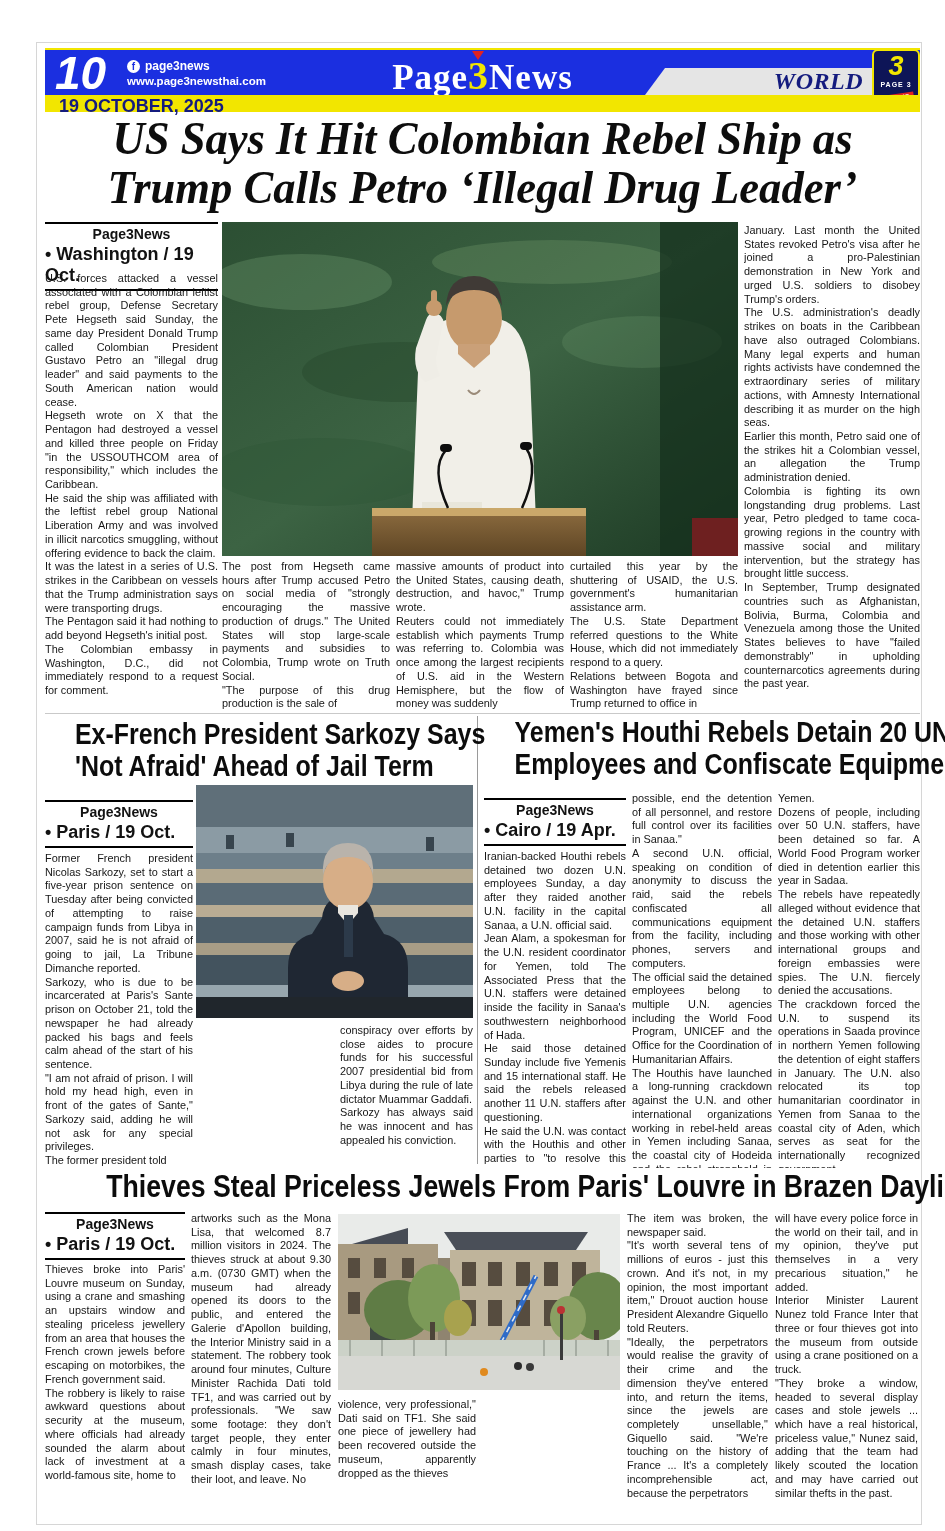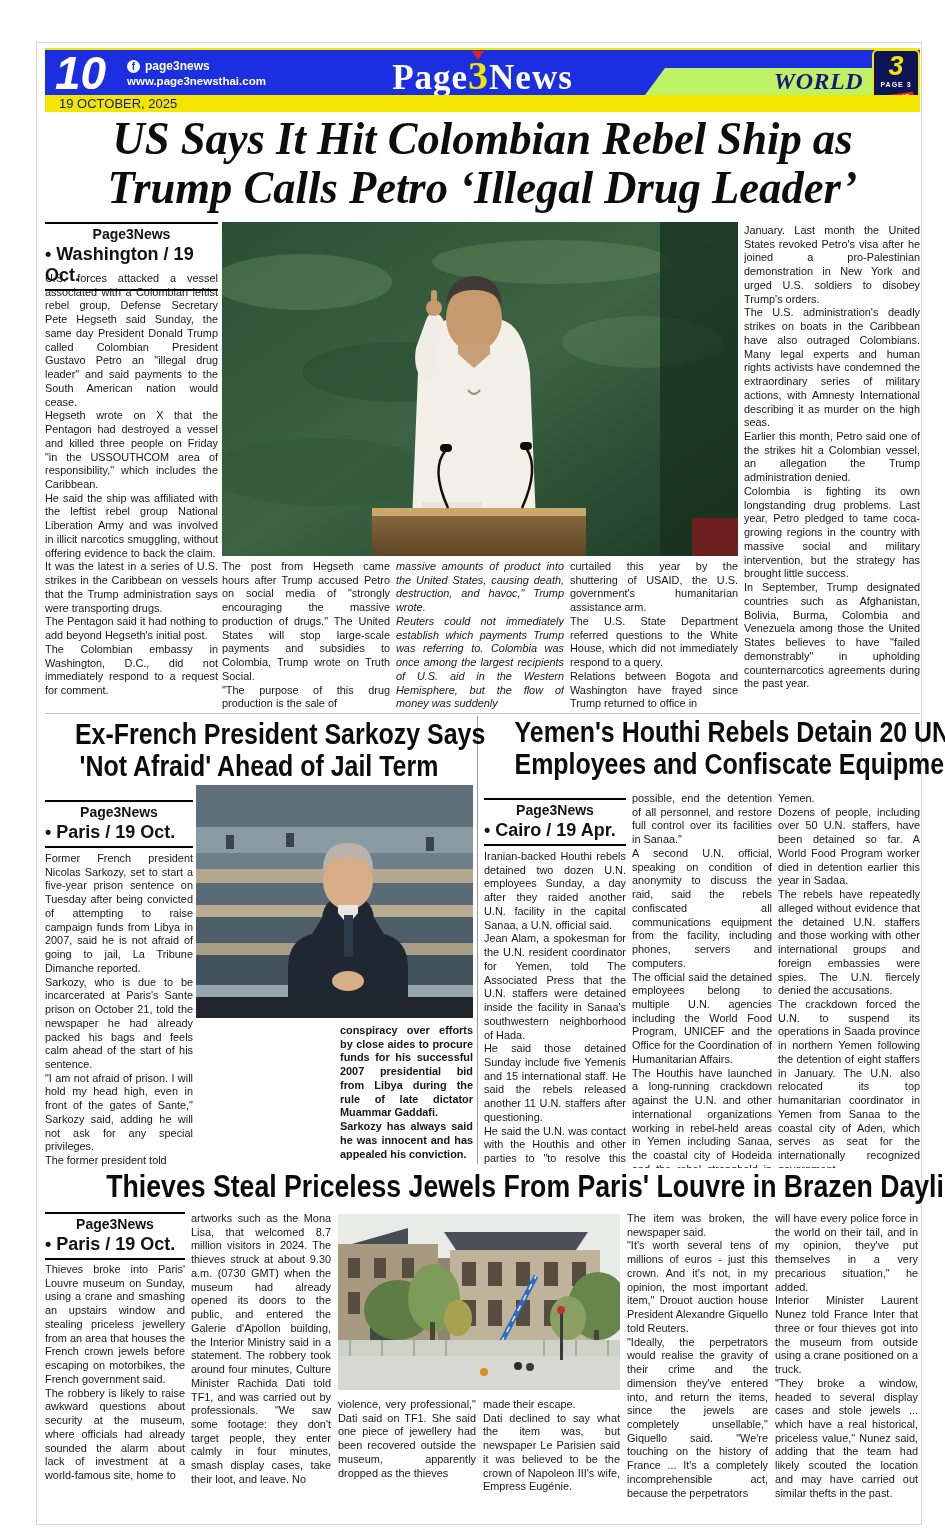--- a/index.html
+++ b/index.html
@@ -15,39 +15,39 @@
   .fb-row{position:absolute;left:82px;top:9px;display:flex;align-items:center;gap:5px;}
   .fb-circ{width:13px;height:13px;border-radius:50%;background:#ffffff;color:#1b2fe0;font-size:10px;
            font-weight:bold;text-align:center;line-height:13px;}
   .fb-handle{color:#ffffff;font-size:12px;font-weight:bold;}
   .site-url{position:absolute;left:82px;top:25px;color:#ffffff;font-size:11.5px;font-weight:bold;}
   .mast-logo{position:absolute;left:0;right:0;top:2px;text-align:center;color:#ffffff;
              font-family:"Liberation Serif",serif;font-weight:bold;font-size:35px;letter-spacing:1px;}
   .mast-logo .l3{color:#f2e600;font-size:40px;position:relative;}
   .mast-logo .l3 .tri{position:absolute;left:4px;top:-2px;width:0;height:0;
              border-left:6px solid transparent;border-right:6px solid transparent;border-top:9px solid #e02222;}
-  .world-wedge{position:absolute;left:645px;top:68px;width:228px;height:27px;background:#bef264;
+  .world-wedge{position:absolute;left:645px;top:68px;width:228px;height:27px;background:#e5e5e5;
                clip-path:polygon(20px 0,100% 0,100% 100%,0 100%);display:flex;align-items:center;
                justify-content:flex-end;padding-right:10px;box-sizing:border-box;}
   .world-label{font-family:"Liberation Serif",serif;font-style:italic;font-weight:bold;
                font-size:24px;color:#141b7e;letter-spacing:.5px;}
   .badge{position:absolute;left:872px;top:49px;width:48px;height:62px;background:#0e1557;
          border:2px solid #f2e600;border-radius:6px;box-sizing:border-box;text-align:center;}
   .badge .b3{color:#f2e600;font-size:27px;font-weight:bold;font-style:italic;line-height:30px;display:block;}
   .badge .bp3{color:#ffffff;font-size:7px;font-weight:bold;letter-spacing:1px;display:block;}
   .badge .bnews{display:inline-block;background:#e02222;color:#ffffff;font-size:9px;font-weight:bold;
          font-style:italic;padding:0 4px;transform:rotate(-8deg);margin-top:2px;}
   .date-strip{position:absolute;left:45px;top:95px;width:875px;height:17px;background:#f2e600;}
-  .date-text{position:absolute;left:14px;top:1px;color:#141b7e;font-size:13px;font-weight:normal;}
+  .date-text{position:absolute;left:14px;top:1px;color:#141b7e;font-size:18px;font-weight:bold;}
 
   
   .hl-serif{position:absolute;left:45px;top:114px;width:875px;text-align:center;
             font-family:"Liberation Serif",serif;font-weight:bold;font-size:46px;line-height:1.07;color:#0d0d0d;font-style:italic;}
   .cond{display:block;white-space:nowrap;transform:scaleX(0.97);transform-origin:50% 50%;}
-  .hl-sans{font-family:"Liberation Sans",sans-serif;font-weight:bold;color:#0c0c0c;text-align:center;
+  .hl-sans{font-family:"Liberation Sans",sans-serif;font-weight:bold;color:#0c0c0c;text-align:left;
            position:absolute;line-height:1.12;}
   .cond2{display:block;white-space:nowrap;transform:scaleX(0.86);transform-origin:50% 50%;}
 
   
   .byline{position:absolute;border-top:2px solid #000;border-bottom:2px solid #000;
           padding:2px 0 3px 0;box-sizing:border-box;background:#fff;}
   .by-brand{text-align:center;font-weight:bold;font-size:14px;}
   .by-place{font-weight:bold;font-size:18px;margin-top:2px;}
 
   
@@ -135,21 +135,21 @@
       <rect x="200" y="280" width="60" height="6" fill="#e8e6da"></rect>
       <path d="M226 286 q-18 -40 -2 -58" stroke="#101010" stroke-width="2.5" fill="none"></path>
       <path d="M300 286 q18 -40 4 -60" stroke="#101010" stroke-width="2.5" fill="none"></path>
       <rect x="218" y="222" width="12" height="8" rx="4" fill="#0d0d0d"></rect>
       <rect x="298" y="220" width="12" height="8" rx="4" fill="#0d0d0d"></rect>
     </svg>
   </div>
 
   <div class="coltext" style="left:222px;top:560px;width:168px;height:152px;">The post from Hegseth came hours after Trump accused Petro on social media of "strongly encouraging the massive production of drugs." The United States will stop large-scale payments and subsidies to Colombia, Trump wrote on Truth Social.
 "The purpose of this drug production is the sale of</div>
-  <div class="coltext" style="left:396px;top:560px;width:168px;height:152px;font-style:italic;">massive amounts of product into the United States, causing death, destruction, and havoc," Trump wrote.
+  <div class="coltext" style="left:396px;top:560px;width:168px;height:152px;">massive amounts of product into the United States, causing death, destruction, and havoc," Trump wrote.
 Reuters could not immediately establish which payments Trump was referring to. Colombia was once among the largest recipients of U.S. aid in the Western Hemisphere, but the flow of money was suddenly</div>
   <div class="coltext" style="left:570px;top:560px;width:168px;height:152px;">curtailed this year by the shuttering of USAID, the U.S. government's humanitarian assistance arm.
 The U.S. State Department referred questions to the White House, which did not immediately respond to a query.
 Relations between Bogota and Washington have frayed since Trump returned to office in</div>
   <div class="coltext" style="left:744px;top:224px;width:176px;height:488px;">January. Last month the United States revoked Petro's visa after he joined a pro-Palestinian demonstration in New York and urged U.S. soldiers to disobey Trump's orders.
 The U.S. administration's deadly strikes on boats in the Caribbean have also outraged Colombians. Many legal experts and human rights activists have condemned the extraordinary series of military actions, with Amnesty International describing it as murder on the high seas.
 Earlier this month, Petro said one of the strikes hit a Colombian vessel, an allegation the Trump administration denied.
 Colombia is fighting its own longstanding drug problems. Last year, Petro pledged to tame coca-growing regions in the country with massive social and military intervention, but the strategy has brought little success.
 In September, Trump designated countries such as Afghanistan, Bolivia, Burma, Colombia and Venezuela among those the United States believes to have "failed demonstrably" in upholding counternarcotics agreements during the past year.</div>
 
@@ -187,21 +187,21 @@
       <path d="M92 233 v-50 q0 -28 24 -34 l10 -16 q2 -22 26 -22 q24 0 26 22 l10 16 q24 6 24 34 v50 z" fill="#1f2733"></path>
       <ellipse cx="152" cy="96" rx="25" ry="29" fill="#d7ae87"></ellipse>
       <path d="M127 90 q-2 -32 25 -32 q27 0 25 32 q-4 -18 -25 -18 q-21 0 -25 18z" fill="#b9b3ab"></path>
       <path d="M142 128 l10 12 10 -12 v-8 h-20z" fill="#e9e6df"></path>
       <rect x="148" y="130" width="9" height="42" fill="#2c3a4a"></rect>
       <ellipse cx="152" cy="196" rx="16" ry="10" fill="#d7ae87"></ellipse>
       <rect y="212" width="277" height="21" fill="#20262c"></rect>
     </svg>
   </div>
 
-  <div class="coltext" style="left:340px;top:1024px;width:133px;height:142px;font-weight:bold;">conspiracy over efforts by close aides to procure funds for his successful 2007 presidential bid from Libya during the rule of late dictator Muammar Gaddafi.
+  <div class="coltext" style="left:340px;top:1024px;width:133px;height:142px;">conspiracy over efforts by close aides to procure funds for his successful 2007 presidential bid from Libya during the rule of late dictator Muammar Gaddafi.
 Sarkozy has always said he was innocent and has appealed his conviction.</div>
 
   <div class="hl-sans" style="left:484px;top:716px;width:436px;font-size:29px;">
     <span class="cond2">Yemen's Houthi Rebels Detain 20 UN</span>
     <span class="cond2">Employees and Confiscate Equipment</span>
   </div>
   <div class="byline" style="left:484px;top:798px;width:142px;">
     <div class="by-brand">Page3News</div>
     <div class="by-place">• Cairo / 19 Apr.</div>
   </div>
@@ -280,21 +280,19 @@
       <rect x="0" y="142" width="282" height="34" fill="#d7d8d3"></rect>
       <circle cx="180" cy="152" r="4" fill="#2b2b2b"></circle>
       <circle cx="192" cy="153" r="4" fill="#3a3a3a"></circle>
       <circle cx="146" cy="158" r="4" fill="#e08a1e"></circle>
       <rect x="222" y="98" width="3" height="48" fill="#3a3a3a"></rect>
       <circle cx="223" cy="96" r="4" fill="#b33"></circle>
     </svg>
   </div>
 
   <div class="coltext" style="left:338px;top:1398px;width:138px;height:128px;">violence, very professional," Dati said on TF1. She said one piece of jewellery had been recovered outside the museum, apparently dropped as the thieves</div>
-  <div class="coltext" style="left:483px;top:1398px;width:137px;height:128px;">made their escape.
-Dati declined to say what the item was, but newspaper Le Parisien said it was believed to be the crown of Napoleon III's wife, Empress Eugénie.</div>
   <div class="coltext" style="left:627px;top:1212px;width:141px;height:313px;">The item was broken, the newspaper said.
 "It's worth several tens of millions of euros - just this crown. And it's not, in my opinion, the most important item," Drouot auction house President Alexandre Giquello told Reuters.
 "Ideally, the perpetrators would realise the gravity of their crime and the dimension they've entered into, and return the items, since the jewels are completely unsellable," Giquello said. "We're touching on the history of France ... It's a completely incomprehensible act, because the perpetrators</div>
   <div class="coltext" style="left:775px;top:1212px;width:143px;height:313px;">will have every police force in the world on their tail, and in my opinion, they've put themselves in a very precarious situation," he added.
 Interior Minister Laurent Nunez told France Inter that three or four thieves got into the museum from outside using a crane positioned on a truck.
 "They broke a window, headed to several display cases and stole jewels ... which have a real historical, priceless value," Nunez said, adding that the team had likely scouted the location and may have carried out similar thefts in the past.</div>
 </div>
 
 </body></html>

